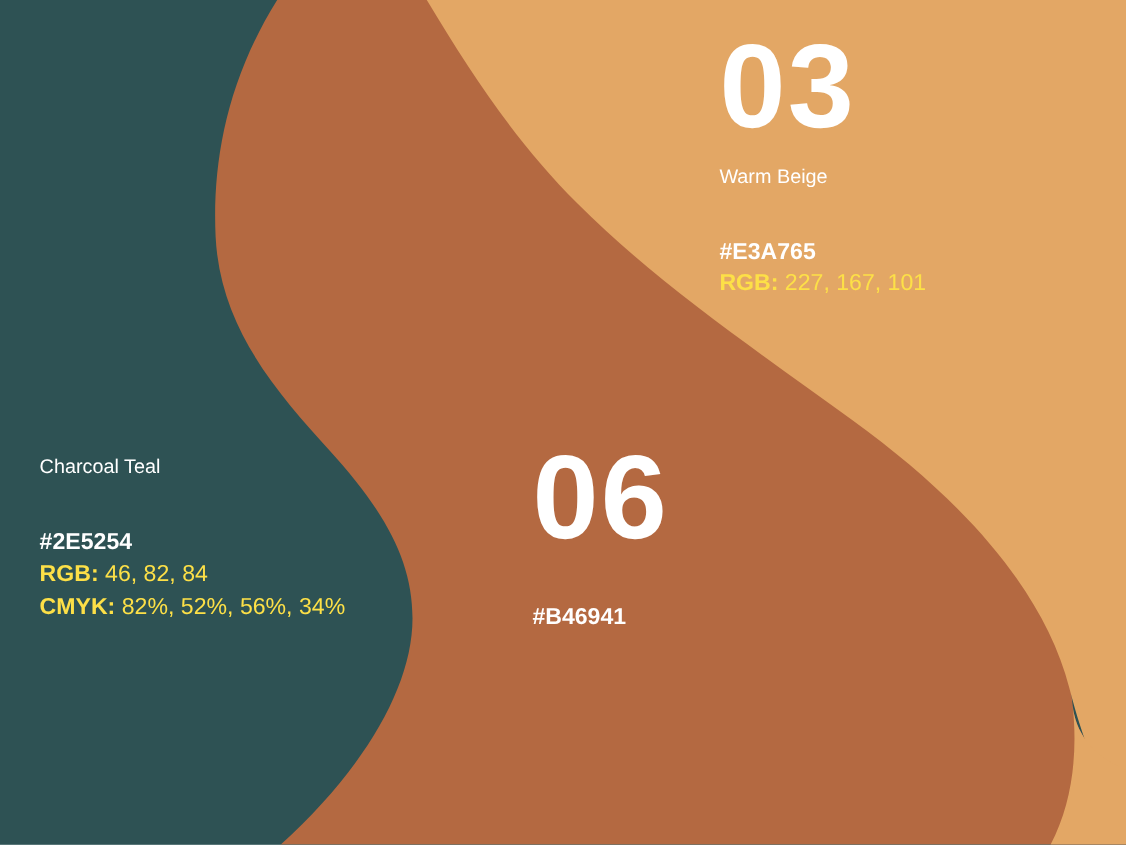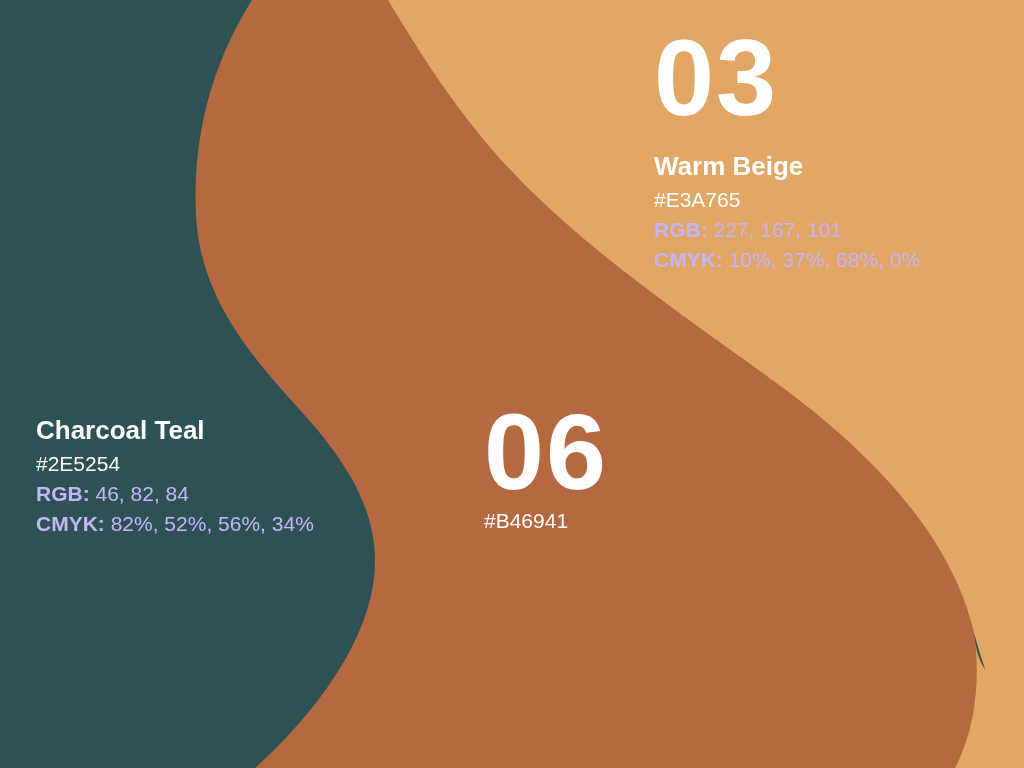--- a/index.html
+++ b/index.html
@@ -29,38 +29,39 @@
   }
   .swatch-number {
     font-size: 108px;
     font-weight: 700;
     line-height: 1;
     letter-spacing: 2px;
     color: #ffffff;
     white-space: nowrap;
   }
   .swatch-name {
-    font-size: 26px;
-    font-weight: 700;
+    font-size: 18px;
+    font-weight: 400;
     line-height: 1.42;
     color: #ffffff;
     white-space: nowrap;
   }
   .swatch-hex {
     font-size: 21px;
-    font-weight: 400;
+    font-weight: 700;
     line-height: 1.42;
     color: #ffffff;
     white-space: nowrap;
+    margin-top: 40px;
   }
   .swatch-line {
     font-size: 21px;
     font-weight: 400;
     line-height: 1.42;
-    color: #c4b5fd;
+    color: #fde047;
     white-space: nowrap;
   }
   .swatch-line .lbl {
     font-weight: 700;
   }
 
   
   #swatch-01 { left: 36px;  top: 396px; }
   #swatch-02 { left: 484px; top: 398px; }
   #swatch-03 { left: 654px; top: 24px;  }
@@ -116,16 +117,15 @@
   <div class="swatch" id="swatch-02">
     <div class="swatch-number">06</div>
     <div class="swatch-hex">#B46941</div>
   </div>
 
   <div class="swatch" id="swatch-03">
     <div class="swatch-number">03</div>
     <div class="swatch-name">Warm Beige</div>
     <div class="swatch-hex">#E3A765</div>
     <div class="swatch-line"><span class="lbl">RGB:</span> <span>227, 167, 101</span></div>
-    <div class="swatch-line"><span class="lbl">CMYK:</span> <span>10%, 37%, 68%, 0%</span></div>
   </div>
 
 </div>
 
 </body></html>

